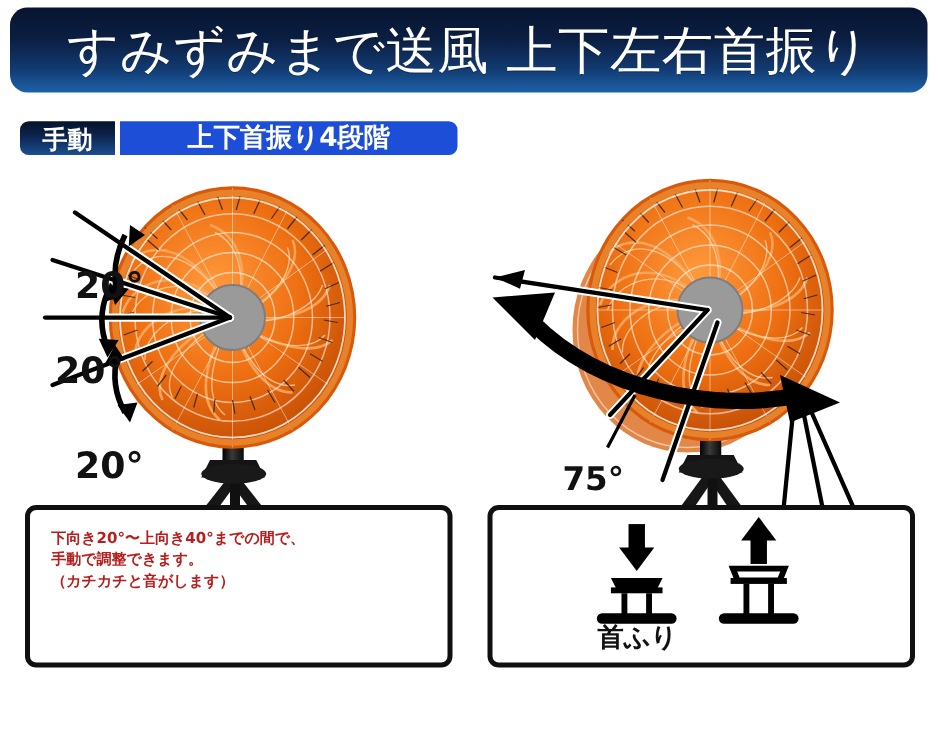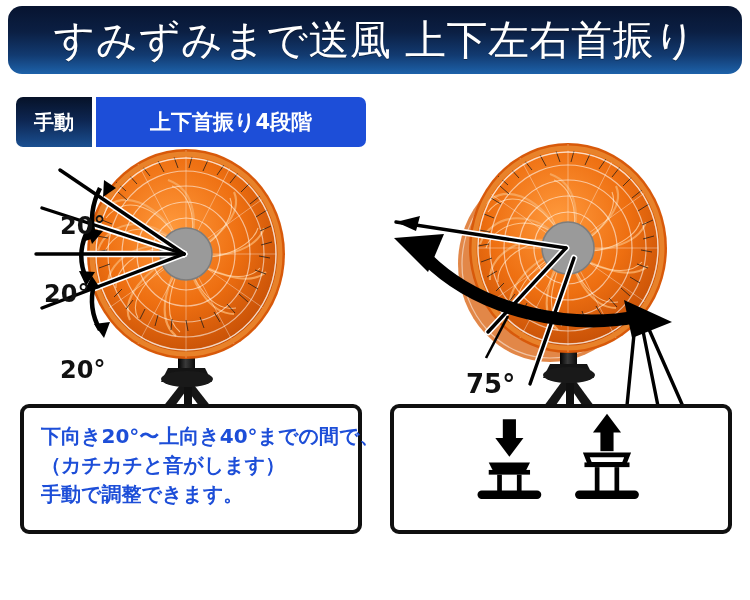--- a/index.html
+++ b/index.html
@@ -48,21 +48,21 @@
   }
   .panel-left  { left: 8px; }
   .panel-right { left: 378px; }
 
   
   .labelbar {
     position: absolute;
     left: 8px;
     top: 5px;
     width: 350px;
-    height: 50px;
+    height: 27px;
     display: flex;
     align-items: stretch;
   }
   .badge-mode {
     width: 76px;
     border-radius: 7px 0 0 7px;
     background: linear-gradient(180deg, #061228 0%, #0d2550 45%, #1a4f91 100%);
     display: flex;
     align-items: center;
     justify-content: center;
@@ -114,22 +114,22 @@
     height: 130px;
     padding: 14px 0 0 17px;
   }
   .callout-right {
     left: 12px;
     top: 312px;
     width: 342px;
     height: 130px;
   }
   .note-line {
-    color: #1d4ed8;
-    font-size: 20px;
+    color: #b91c1c;
+    font-size: 12px;
     font-weight: 700;
     line-height: 1.45;
     white-space: nowrap;
   }
 
   
   .knobs {
     position: absolute;
     left: 0; top: 0;
     width: 100%; height: 100%;
@@ -143,29 +143,29 @@
     font-weight: 700;
     line-height: 1;
   }
   .knob-osc-label  { left: 56px;  top: 92px; }
   .knob-stop-label { left: 175px; top: 92px; }
 
   
   .ang {
     position: absolute;
     color: #111111;
-    font-size: 24px;
+    font-size: 29px;
     font-weight: 700;
     line-height: 1;
     white-space: nowrap;
   }
   .ang-a { left: 52px;  top: 78px; }
   .ang-b { left: 36px;  top: 146px; }
   .ang-c { left: 52px;  top: 222px; }
-  .ang-75 { left: 88px; top: 235px; font-size: 26px; }
+  .ang-75 { left: 72px; top: 235px; font-size: 26px; }
 </style>
 </head>
 <body>
 
 <div class="banner">
   <div class="banner-title">すみずみまで送風 上下左右首振り</div>
 </div>
 
 <div class="panel panel-left">
 
@@ -295,22 +295,22 @@
       </g>
     </svg>
 
     <div class="ang ang-a">20°</div>
     <div class="ang ang-b">20°</div>
     <div class="ang ang-c">20°</div>
   </div>
 
   <div class="callout callout-left">
     <div class="note-line">下向き20°〜上向き40°までの間で、</div>
+    <div class="note-line">手動で調整できます。</div>
     <div class="note-line">（カチカチと音がします）</div>
-    <div class="note-line">手動で調整できます。</div>
   </div>
 </div>
 
 <div class="panel panel-right">
 
   <div class="labelbar">
   </div>
 
   <div class="illus">
     <svg width="366" height="300" viewBox="0 0 366 300">
@@ -457,14 +457,15 @@
           <path d="M220 6 l15 20 h-30 z"></path>
           <rect x="213" y="24" width="14" height="22"></rect>
         </g>
         <path d="M198 50 h44 l-4 10 h-36 z" fill="none" stroke="#000000" stroke-width="5"></path>
         <rect x="196" y="58" width="48" height="5" fill="#000000"></rect>
         <rect x="207" y="63" width="5" height="28" fill="#000000"></rect>
         <rect x="228" y="63" width="5" height="28" fill="#000000"></rect>
         <rect x="186" y="88" width="68" height="9" rx="4.5" fill="#000000"></rect>
       </g>
     </svg>
+    <div class="knob-label knob-osc-label">首ふり</div>
   </div>
 </div>
 
 </body></html>

